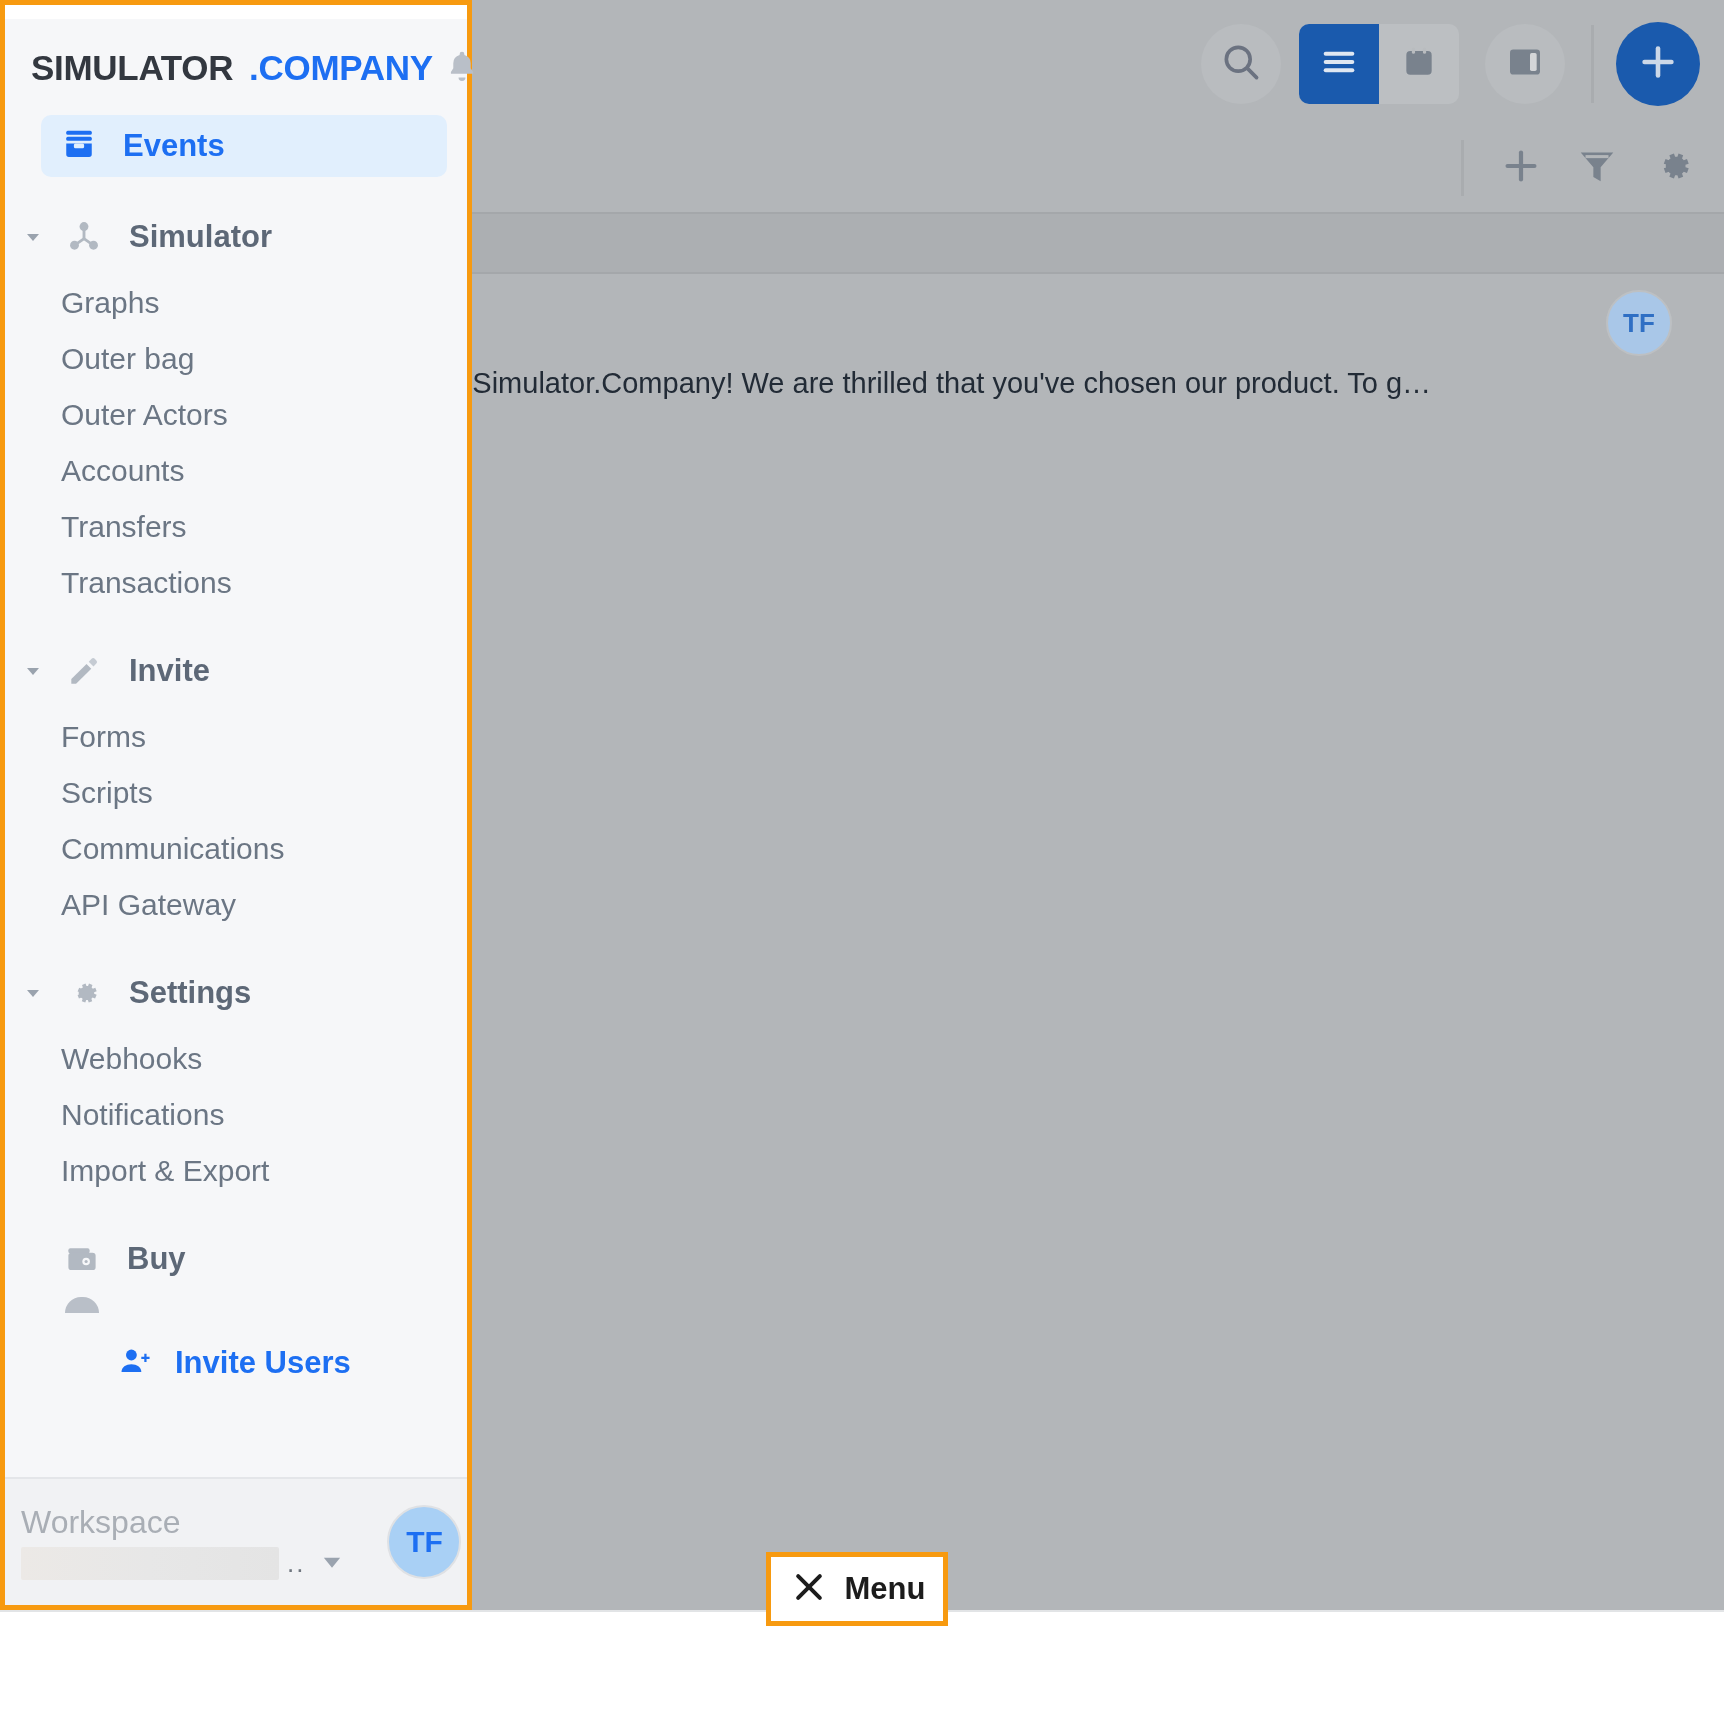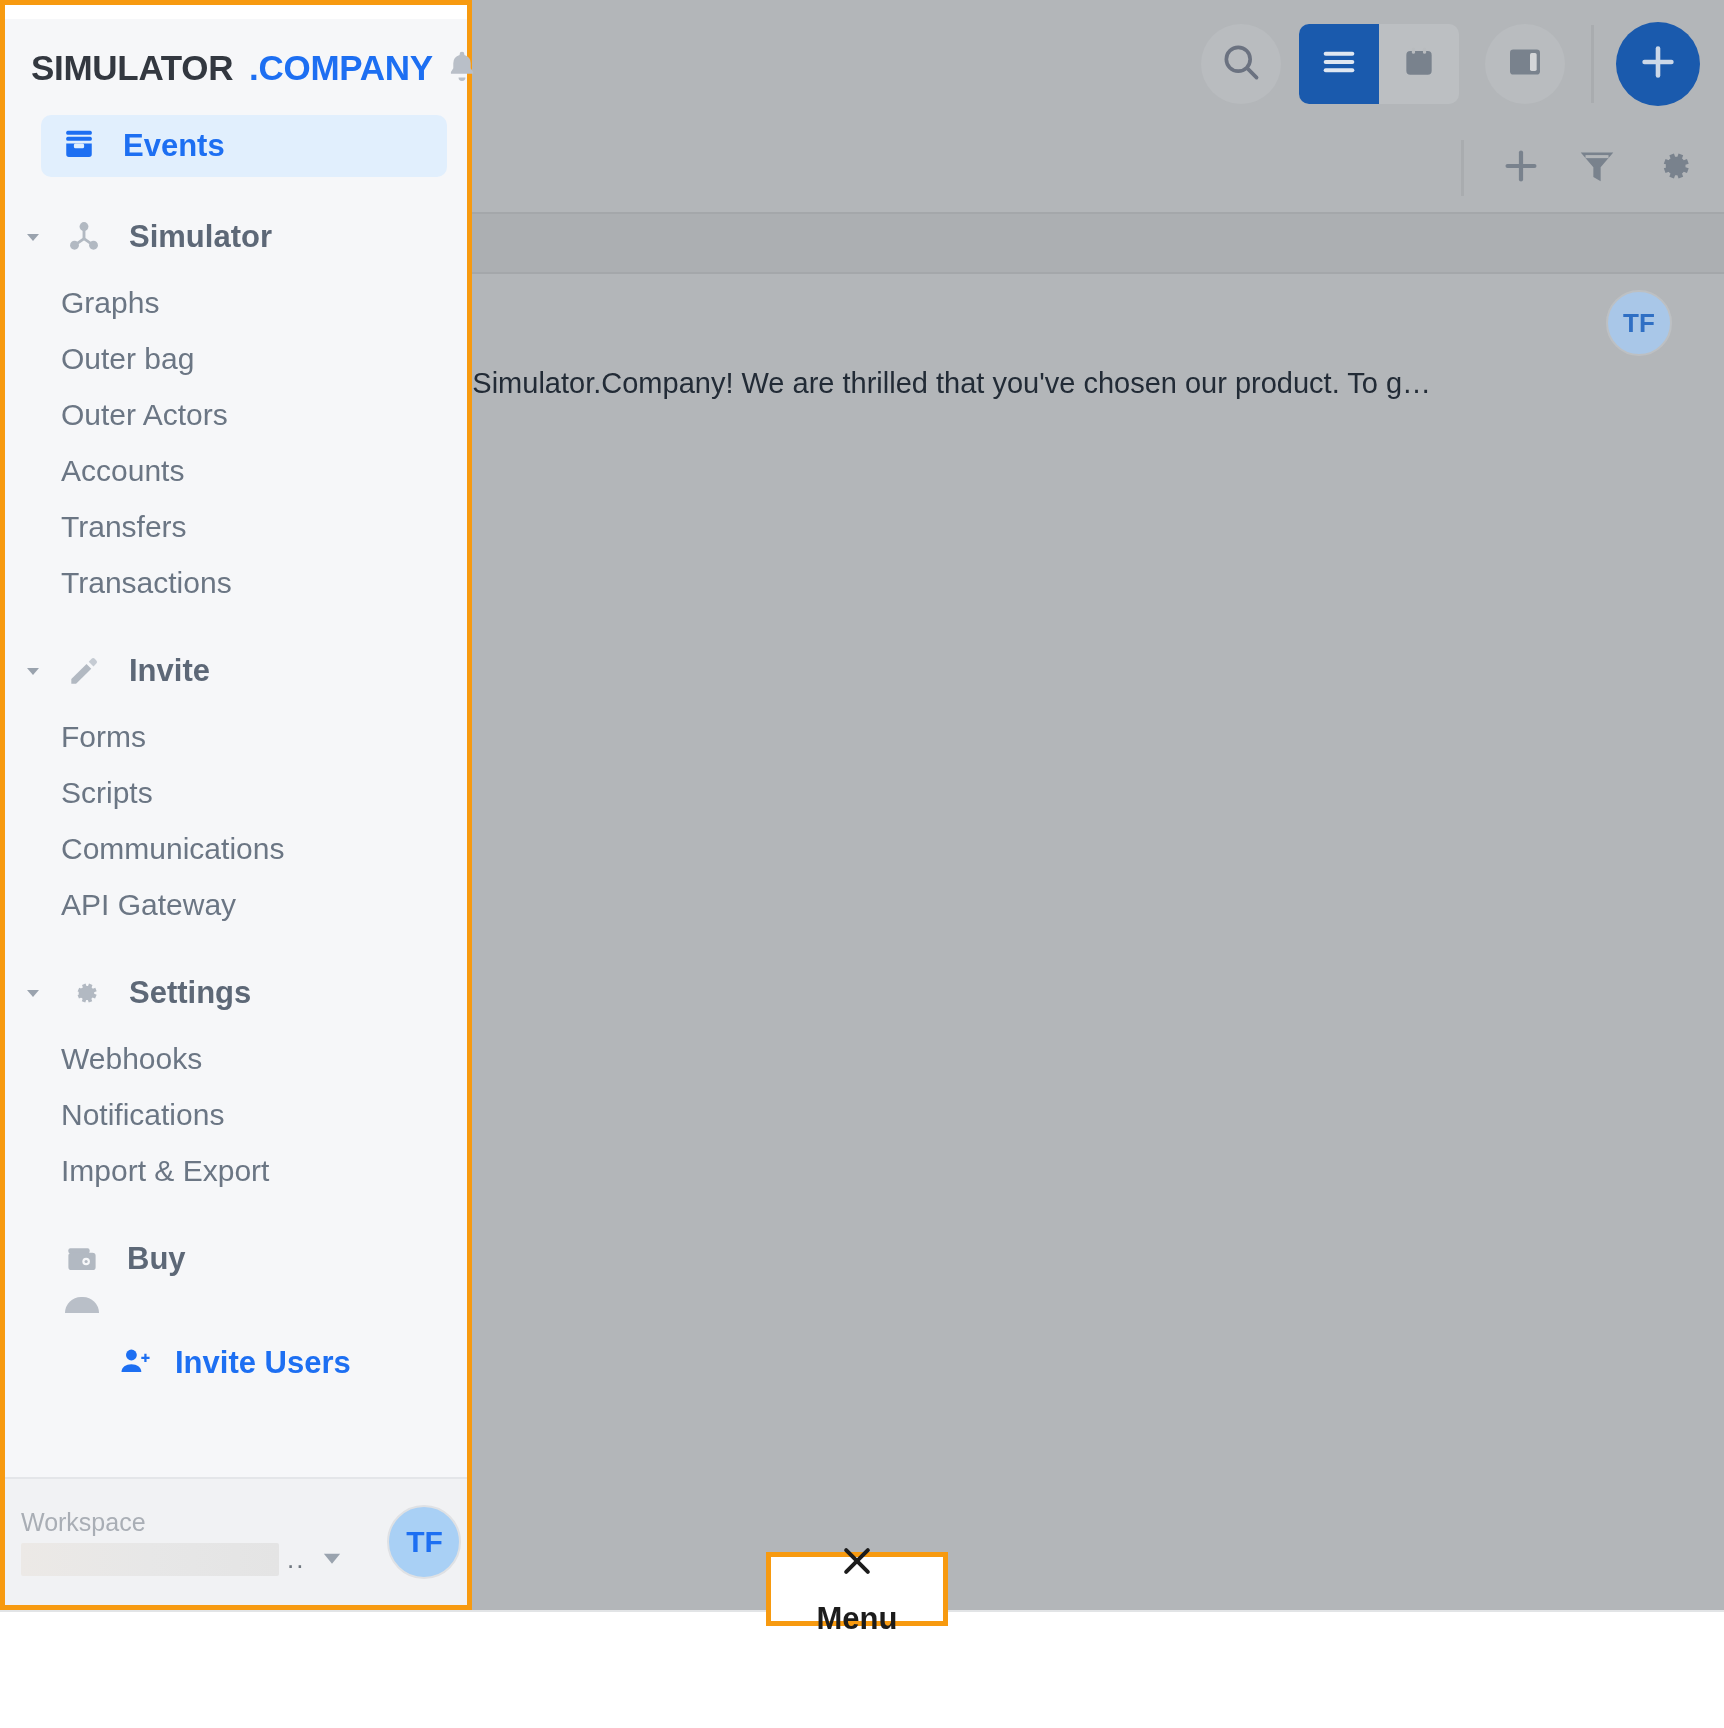--- a/index.html
+++ b/index.html
@@ -177,21 +177,20 @@
     border-top: 2px solid #e2e4e6;
   }
   .menu-hl {
     position: absolute;
     left: 766px; top: 1552px;
     width: 182px; height: 74px;
     border: 5px solid #f79a10;
     background: #ffffff;
     display: flex; align-items: center; justify-content: center;
     gap: 16px;
-    flex-direction: column;
   }
   .menu-label {
     font-size: 31px;
     font-weight: bold;
     color: #1c1c1c;
   }
 
   
   .drawer {
     position: absolute;
@@ -310,21 +309,21 @@
     border-top: 2px solid #e4e6e9;
     background: #f1f2f4;
     height: 128px;
     display: flex;
     align-items: center;
     padding: 0 22px 0 16px;
     gap: 0;
   }
   .ws-block { flex: 1 1 auto; }
   .ws-label {
-    font-size: 25px;
+    font-size: 32px;
     color: #a9aeb5;
     margin-bottom: 6px;
   }
   .ws-value-row {
     display: flex; align-items: center; gap: 8px;
   }
   .ws-redacted {
     width: 258px; height: 33px;
     background: linear-gradient(90deg,#ece9e6 0%, #e7e7e7 50%, #e4e4e4 100%);
     border-radius: 2px;

